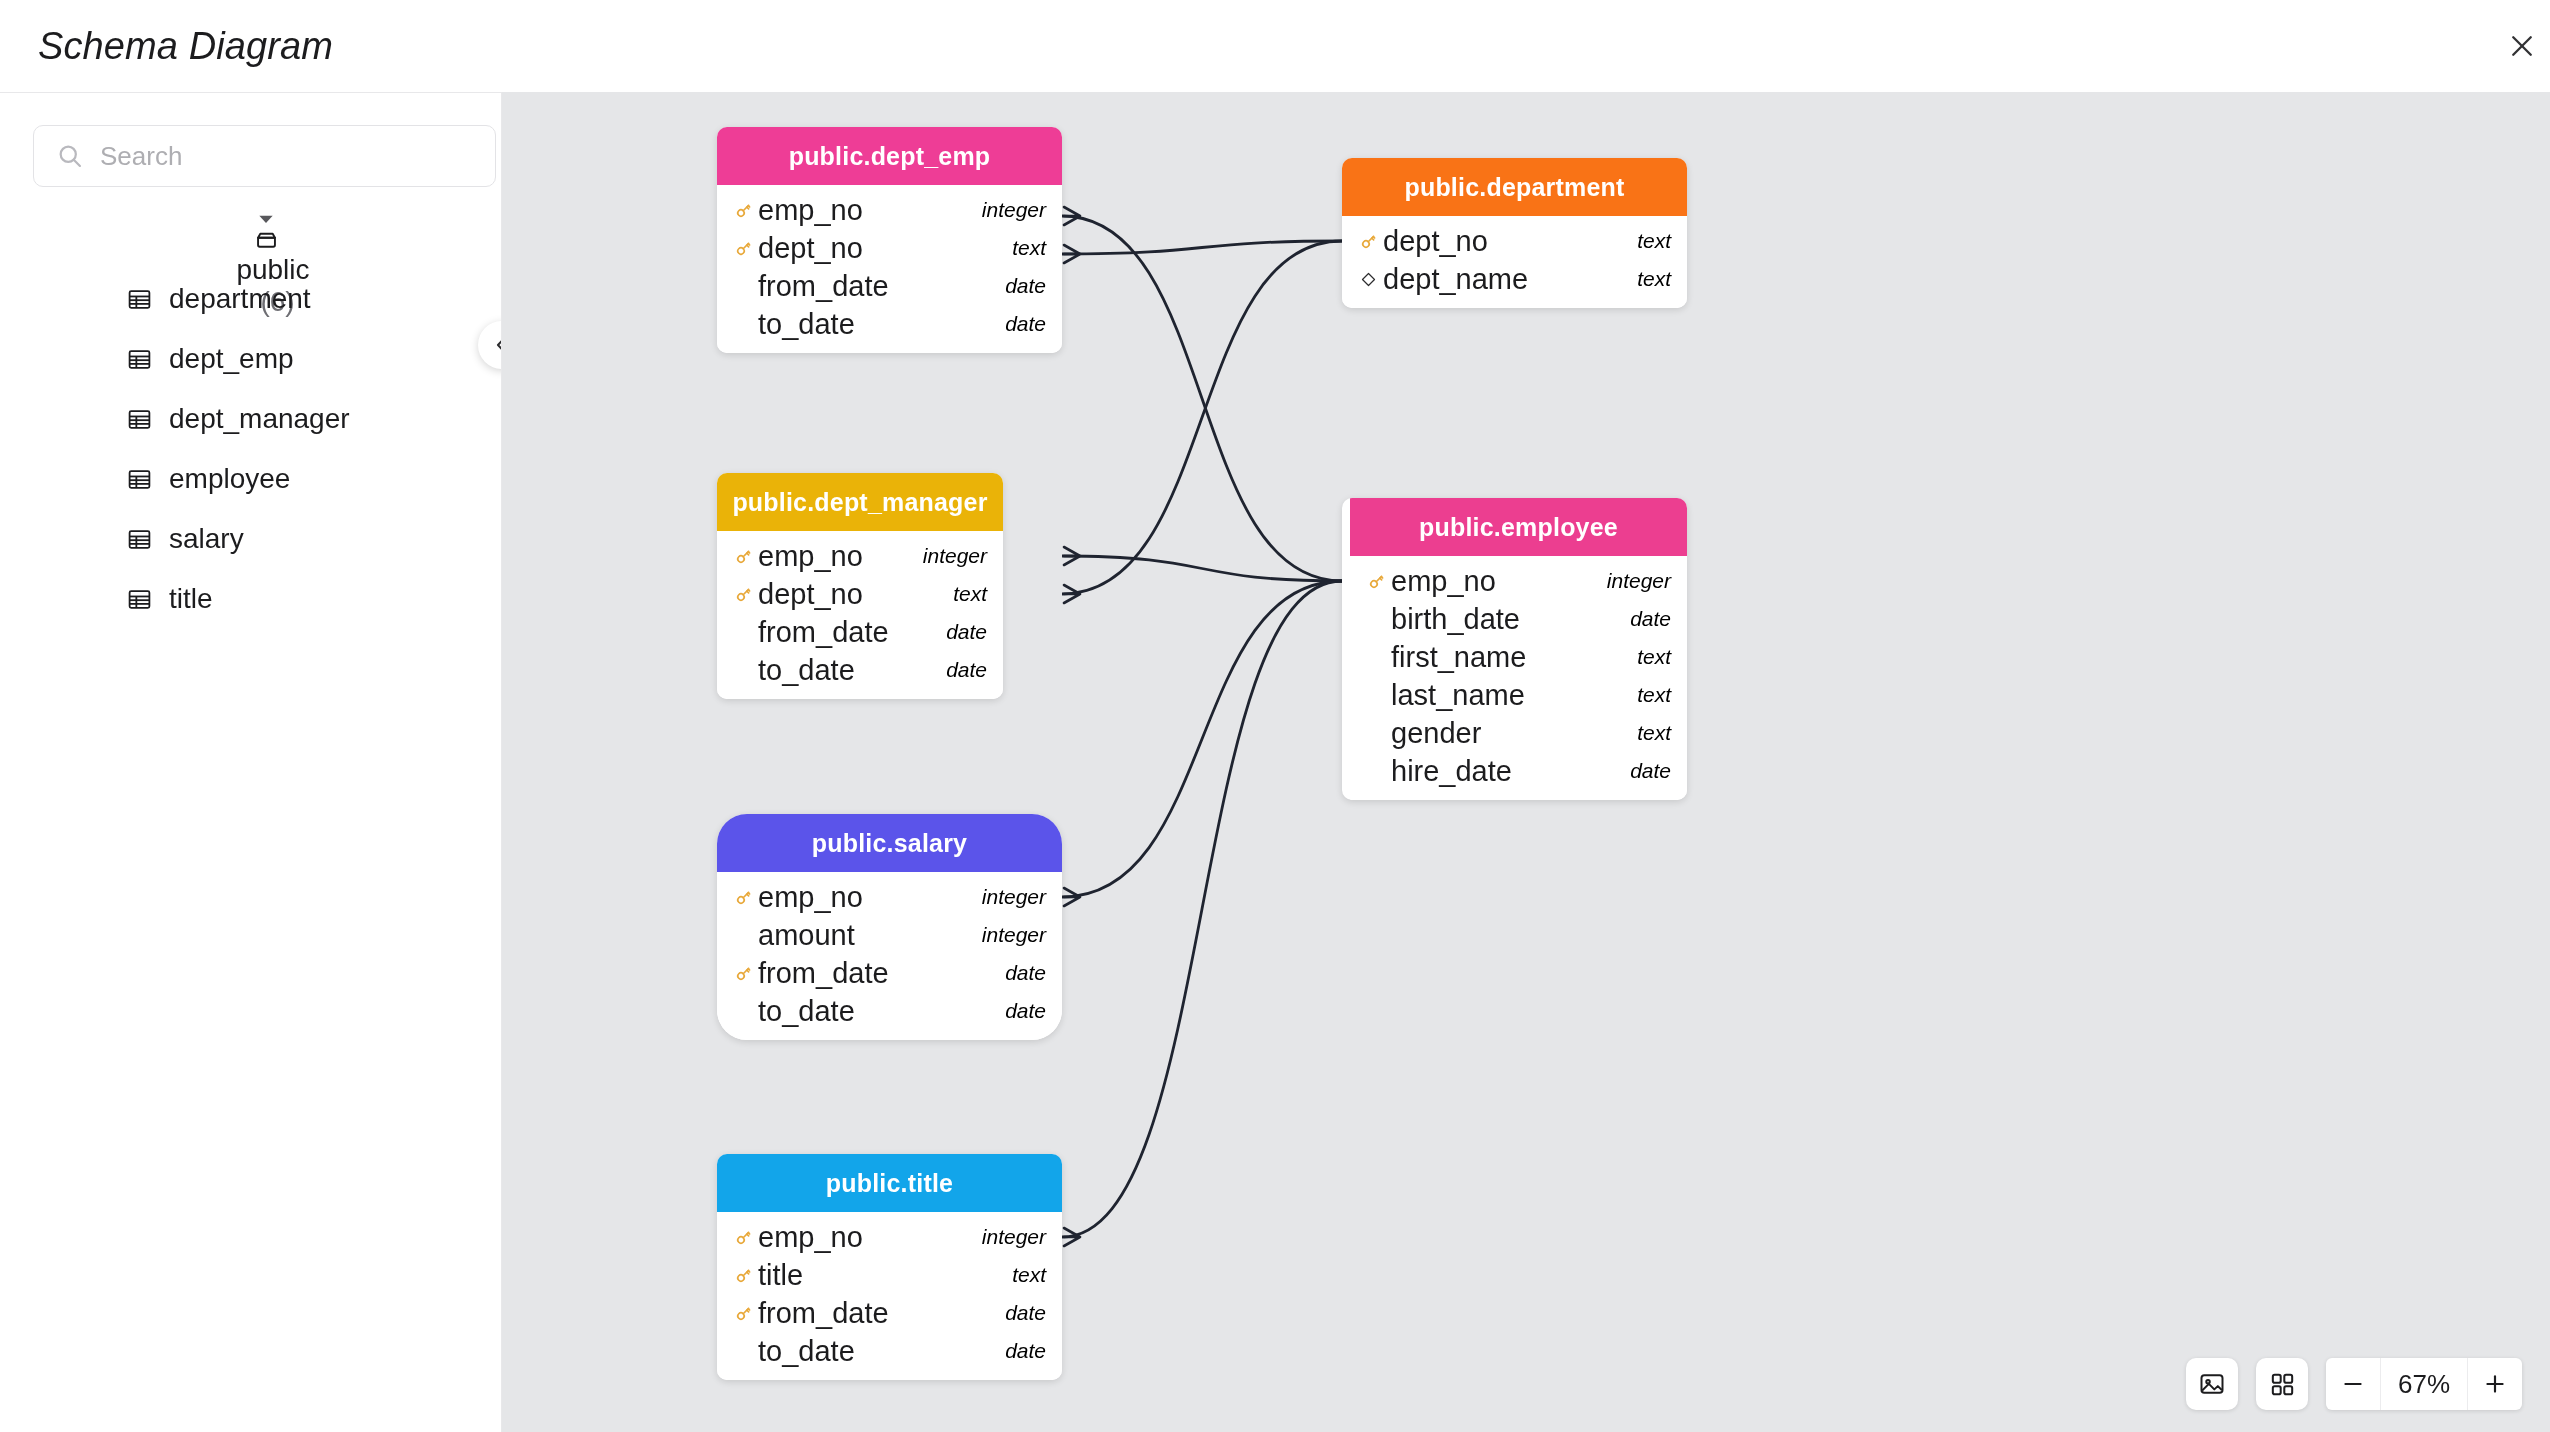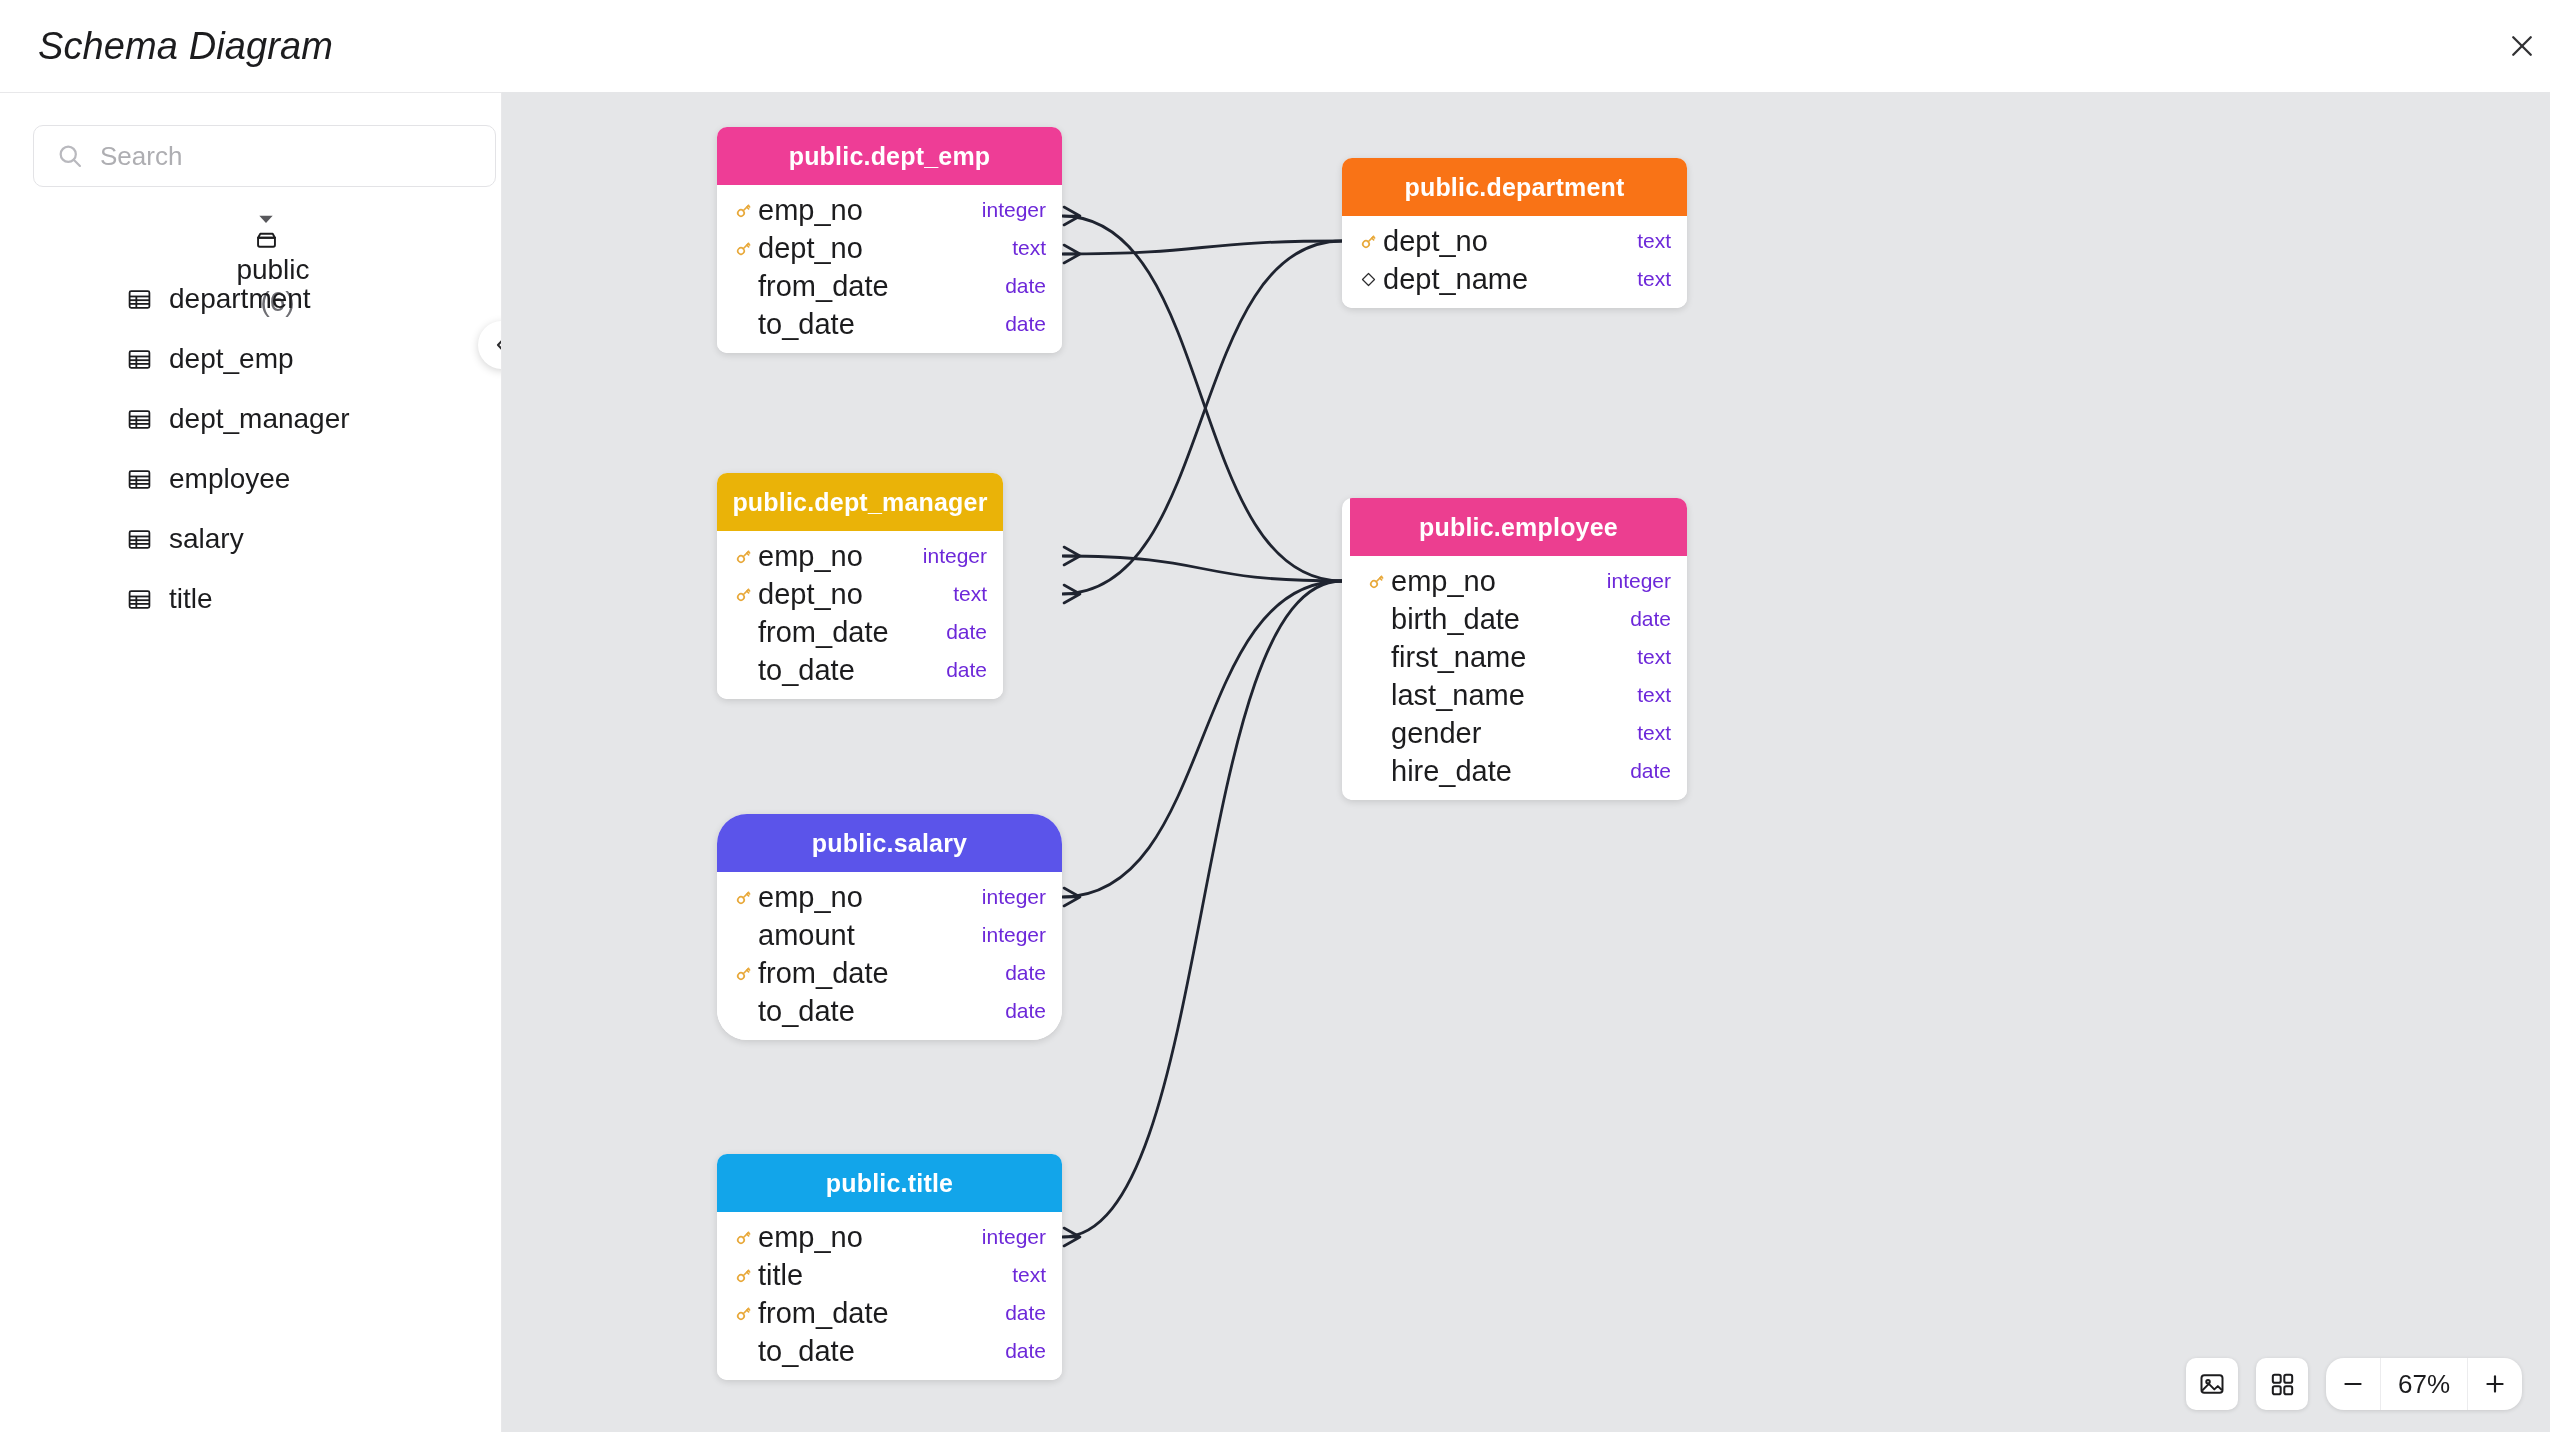--- a/index.html
+++ b/index.html
@@ -131,40 +131,40 @@
   }
   .card-body { padding: 6px 0 10px 0; background: #ffffff; }
   .card-row {
     height: 38px;
     display: flex; align-items: center;
     padding: 0 16px 0 11px;
     cursor: pointer;
   }
   .row-key { width: 30px; display:flex; align-items:center; justify-content:center; flex: 0 0 30px; }
   .row-name { font-size: 29px; color: #1c1c1e; flex: 1 1 auto; white-space: nowrap; }
-  .row-type { font-size: 21px; color: #6d28d9; white-space: nowrap; }
+  .row-type { font-size: 21px; color: #000000; white-space: nowrap; font-style: italic; }
 
   
   #toolbar {
     position: absolute; right: 28px; bottom: 22px;
     display: flex; align-items: center; gap: 18px;
     z-index: 60;
   }
   .tb-btn {
     width: 52px; height: 52px;
     background: #ffffff;
     border-radius: 10px;
     box-shadow: 0 1px 4px rgba(0,0,0,0.13);
     display: flex; align-items: center; justify-content: center;
     cursor: pointer;
   }
   #zoom-group {
     display: flex; align-items: center;
     background: #ffffff;
-    border-radius: 18px;
+    border-radius: 6px;
     box-shadow: 0 1px 4px rgba(0,0,0,0.13);
     height: 52px;
     overflow: hidden;
   }
   .zoom-btn {
     width: 54px; height: 52px;
     display: flex; align-items: center; justify-content: center;
     cursor: pointer;
   }
   #zoom-level {

